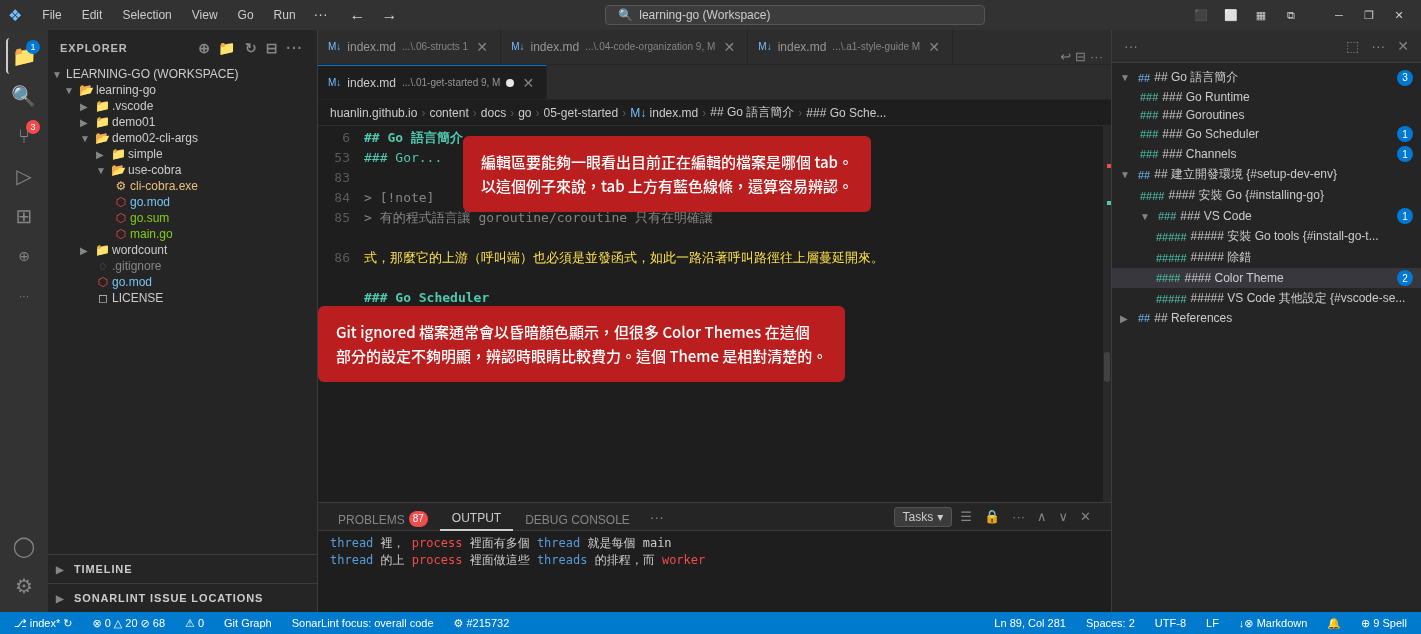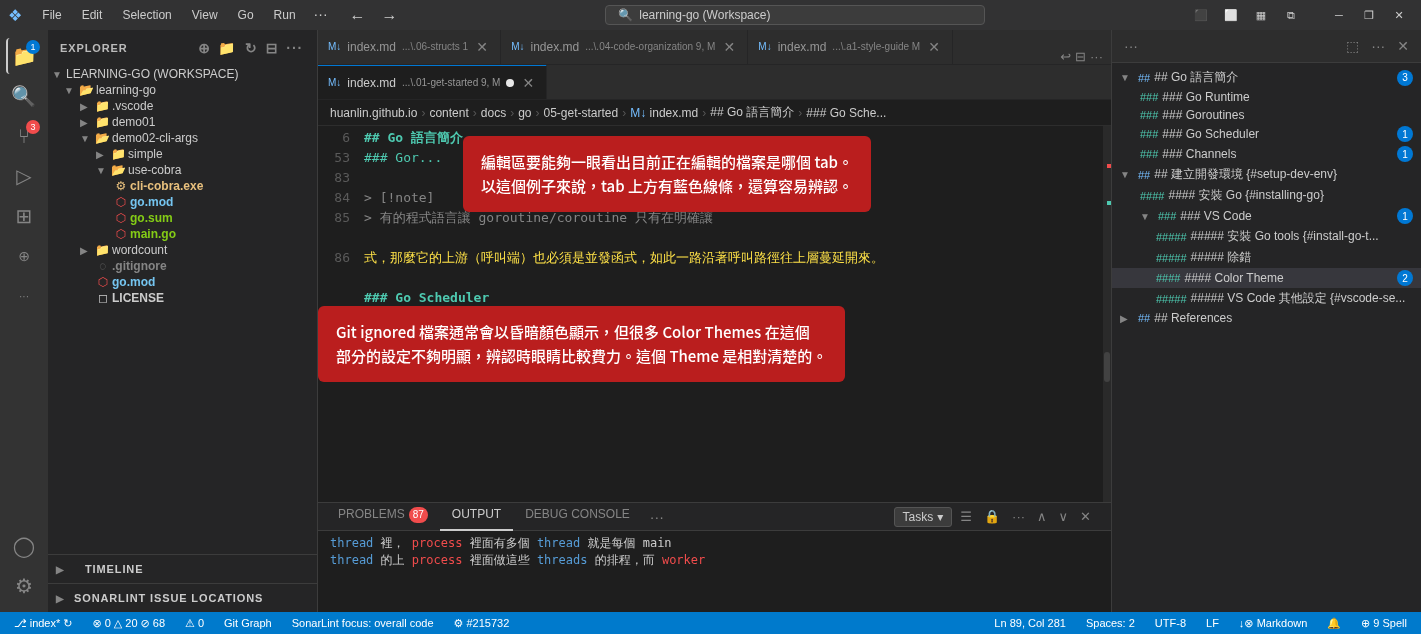--- a/index.html
+++ b/index.html
@@ -183,21 +183,21 @@
     }
     .tree-item {
       display: flex;
       align-items: center;
       padding: 1px 0;
       cursor: pointer;
       white-space: nowrap;
     }
     .tree-item-indent { display: inline-block; }
     .tree-item-icon { width: 18px; text-align: center; font-size: 12px; }
-    .tree-item-label { font-size: 12px; font-weight: bold; }
+    .tree-item-label { font-size: 12px; }
     .tree-item-label.folder { color: #cccccc; font-weight: 500; }
     .tree-item-label.file-go { color: #84cc16; }
     .tree-item-label.file-mod { color: #75c5f0; }
     .tree-item-label.file-exe { color: #e8c07d; }
     .tree-item-label.file-git { color: #858585; }
     .tree-item-label.file-license { color: #cccccc; }
     .chevron { font-size: 10px; color: #858585; width: 14px; }
 
     .sidebar-section {
       border-top: 1px solid #3c3c3c;
@@ -412,21 +412,21 @@
       gap: 0;
       border-bottom: 1px solid #3c3c3c;
     }
     .panel-tab {
       padding: 4px 12px;
       font-size: 12px;
       color: #858585;
       cursor: pointer;
       height: 28px;
       display: flex;
-      align-items: flex-start;
+      align-items: flex-end;
       gap: 4px;
     }
     .panel-tab.active {
       color: #cccccc;
       border-bottom: 2px solid #cccccc;
     }
     .panel-badge {
       background: #f14c4c;
       color: white;
       font-size: 10px;
@@ -699,21 +699,21 @@
         <span class="tree-item-indent" style="width:32px"></span>
         <span class="tree-item-indent" style="width:14px"></span>
         <span class="tree-item-icon" style="color:#cccccc">◻</span>
         <span class="tree-item-label file-license">LICENSE</span>
       </div>
     </div>
 
     <div class="sidebar-section">
       <div class="sidebar-section-header">
         <span class="chevron">▶</span>
-        <span style="margin-left:15px">TIMELINE</span>
+        <span style="margin-left:4px">TIMELINE</span>
       </div>
     </div>
 
     <div class="sidebar-section">
       <div class="sidebar-section-header">
         <span class="chevron">▶</span>
         <span style="margin-left:4px">SONARLINT ISSUE LOCATIONS</span>
       </div>
     </div>
   </div>

